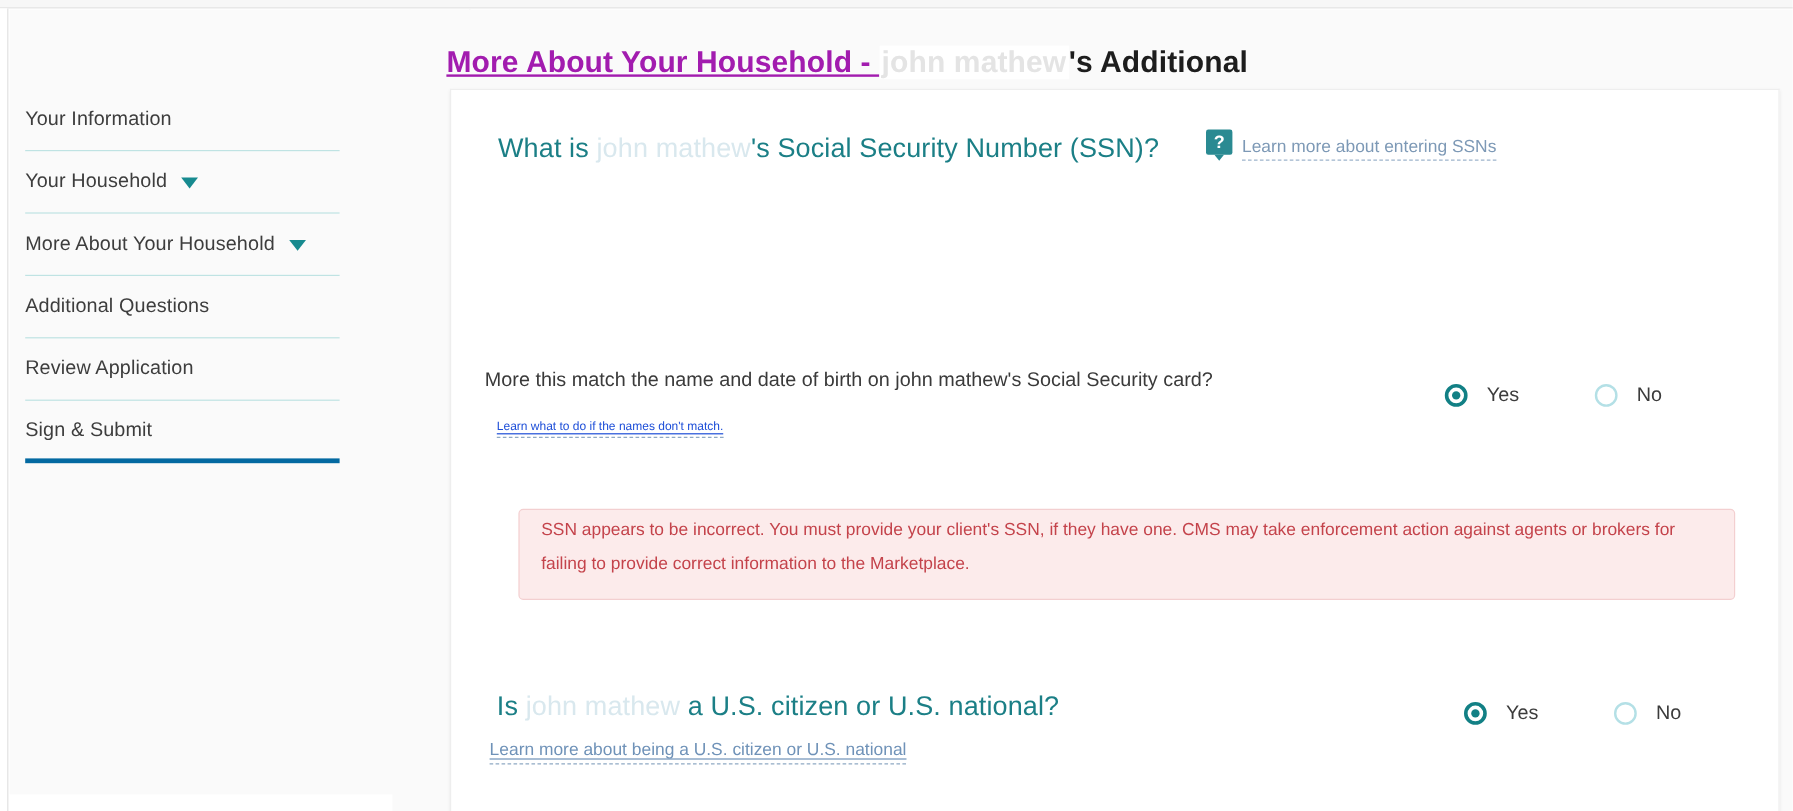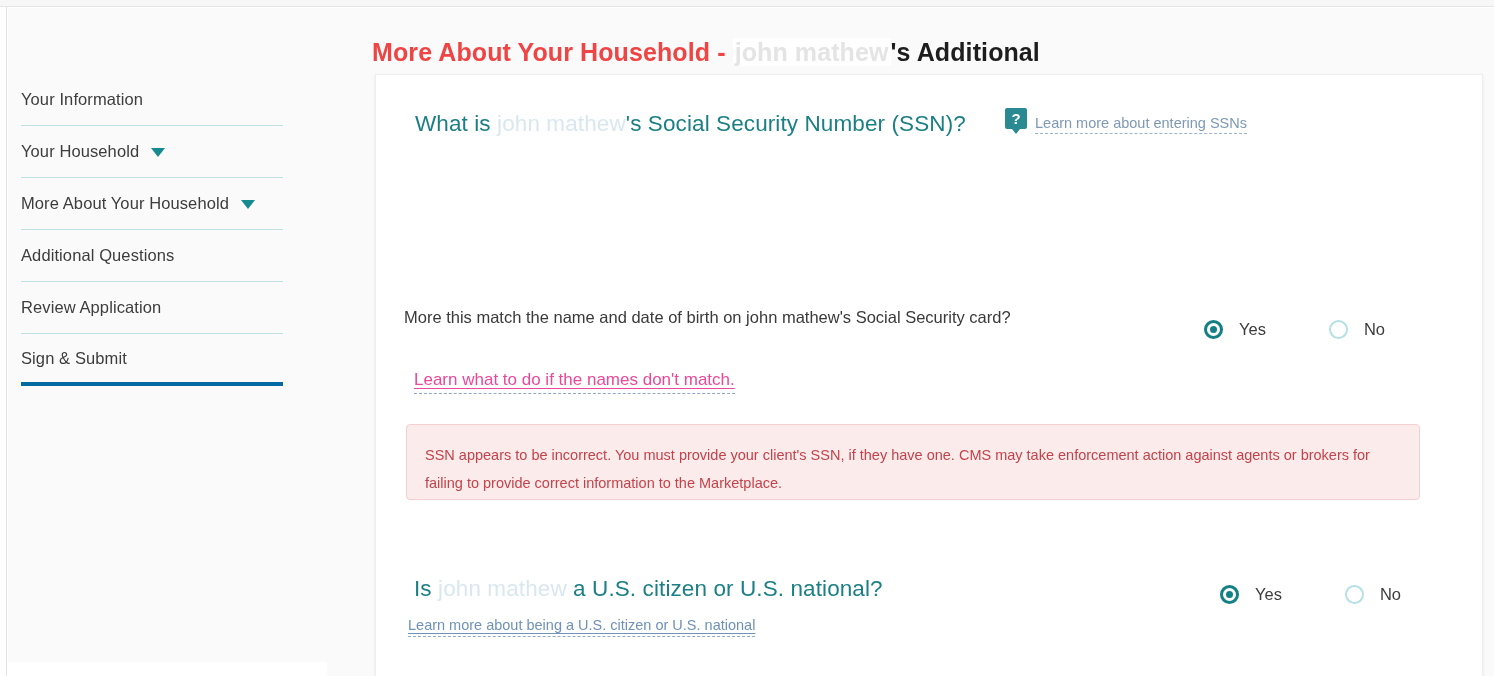--- a/index.html
+++ b/index.html
@@ -85,21 +85,21 @@
 
   .page-title {
     position: absolute;
     left: 45px; top: 30px;
     font-size: 25px;
     font-weight: bold;
     color: #1d1d1d;
     white-space: nowrap;
     letter-spacing: .1px;
   }
-  .page-title .tealpart { color: #ef4444; }
+  .page-title .tealpart { color: #a21caf; text-decoration: underline; }
   .name-ghost {
     color: #e4e4e4;
     background: #ffffff;
     padding: 0 2px;
   }
   .name-ghost-light { color: #d9e8ee; }
 
   
   .card {
     position: absolute;
@@ -208,29 +208,28 @@
   .q-match {
     position: absolute;
     left: 28px; top: 233px;
     font-size: 16.5px;
     color: #3a3a3a;
     white-space: nowrap;
   }
   .link-match {
     position: absolute;
     left: 38px; top: 275px;
-    font-size: 17px;
-    color: #ec4899;
+    font-size: 10px;
+    color: #1d4ed8;
     text-decoration: underline;
     text-underline-offset: 3px;
     border-bottom: 1px dashed #8fa9c4;
     padding-bottom: 3px;
     cursor: pointer;
     white-space: nowrap;
-    margin-top: 20px;
   }
 
   
   .radio-group { position: absolute; display: flex; align-items: center; }
   .radio-opt { display: flex; align-items: flex-end; cursor: pointer; }
   .radio-opt + .radio-opt { margin-left: 63px; }
   .radio {
     width: 19px; height: 19px;
     border-radius: 50%;
     flex: none;
@@ -257,26 +256,26 @@
     margin-left: 16px;
     font-size: 16.5px;
     color: #3c3c3c;
   }
   #rg-match { left: 828px; top: 245px; }
   #rg-citizen { left: 844px; top: 510px; }
 
   
   .error-box {
     position: absolute;
-    left: 30px; top: 349px;
+    left: 56px; top: 349px;
     width: 1014px; height: 76px;
     background: #fcebeb;
     border: 1px solid #f3cfd0;
     border-radius: 4px;
-    padding: 16px 20px 0 18px;
+    padding: 3px 20px 0 18px;
   }
   .error-text {
     font-size: 14.5px;
     line-height: 28px;
     color: #c4434b;
   }
 
   
   .q-citizen {
     position: absolute;

